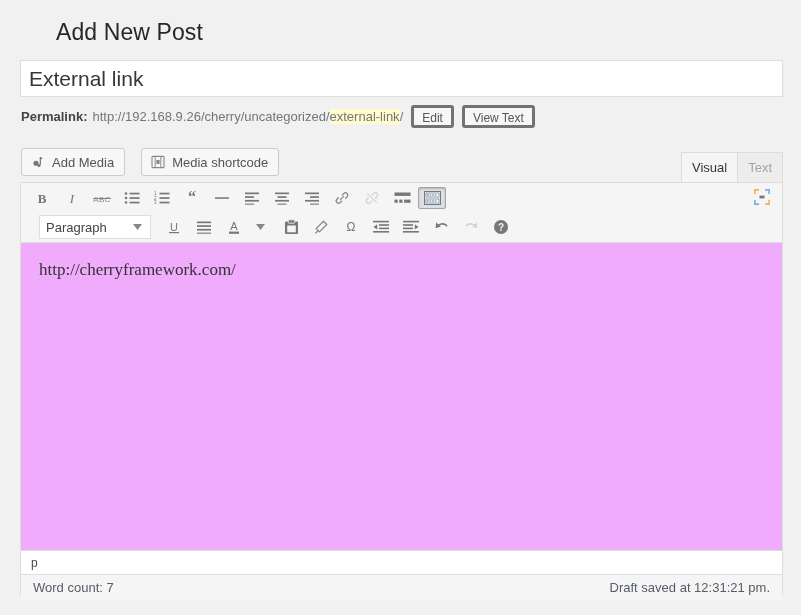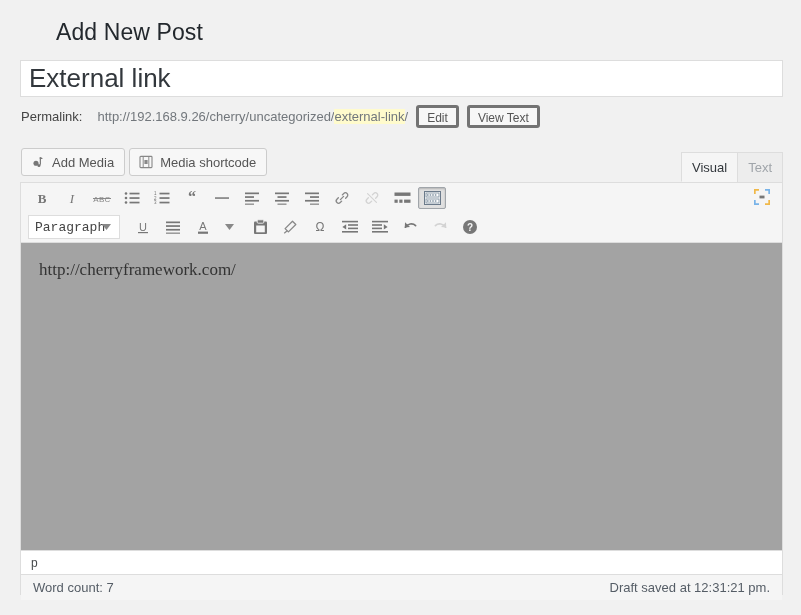--- a/index.html
+++ b/index.html
@@ -34,43 +34,43 @@
   .title-wrap {
     position: absolute;
     left: 20px; top: 60px;
     width: 763px; height: 37px;
   }
   .title-input {
     width: 100%; height: 100%;
     border: 1px solid #ddd;
     background: #fff;
     font-family: "Liberation Sans", sans-serif;
-    font-size: 26px;
+    font-size: 21px;
     font-weight: 300;
     color: #32373c;
     padding: 12px 8px;
     outline: none;
     line-height: 28px;
   }
   .title-input::placeholder { color: #72777c; }
 
   
   .permalink-row {
     position: absolute;
     left: 21px; top: 104px;
     height: 24px;
     display: flex;
     align-items: center;
     font-size: 13px;
     color: #555d66;
   }
   .permalink-label {
-    font-weight: normal;
+    font-weight: bold;
     color: #444;
-    margin-right: 15px;
+    margin-right: 5px;
   }
   .permalink-url { color: #72777c; }
   .permalink-slug {
     background: #fffbcc;
     color: #72777c;
   }
   .pl-btn {
     margin-left: 8px;
     display: inline-block;
     border: 3px solid #737373;
@@ -96,21 +96,21 @@
     display: inline-flex;
     align-items: center;
     height: 28px;
     padding: 0 10px 0 8px;
     border: 1px solid #ccc;
     border-radius: 3px;
     background: #f7f7f7;
     color: #555;
     font-size: 13px;
     cursor: pointer;
-    margin-right: 4px;
+    margin-right: 16px;
   }
   .media-btn .label { margin-left: 6px; }
   .ico { display: inline-flex; align-items: center; justify-content: center; }
 
   
   .editor-tabs {
     position: absolute;
     right: 18px; top: 152px;
     display: flex;
     align-items: flex-end;
@@ -178,45 +178,44 @@
     position: absolute;
     right: 6px; top: 3px;
     width: 28px; height: 22px;
     display: inline-flex;
     align-items: center;
     justify-content: center;
     cursor: pointer;
   }
   .select-para {
     height: 24px;
-    width: 92px;
+    width: 112px;
     border: 1px solid #ddd;
     background: #fff;
     font-size: 13px;
     color: #444;
     display: inline-flex;
     align-items: center;
     padding: 0 6px;
     margin-right: 8px;
-    margin-left: 1px;
+    margin-left: 12px;
     position: relative;
     cursor: pointer;
-    font-family: Liberation Mono, monospace;
   }
   .select-para .caret {
     position: absolute;
     right: 8px; top: 50%;
     transform: translateY(-50%);
   }
   .mini-caret { margin-left: -3px; margin-right: 2px; }
 
   
   .content-area {
     height: 307px;
-    background: #a3a3a3;
+    background: #f0abfc;
     padding: 10px 10px 0 10px;
     overflow: hidden;
     cursor: text;
   }
   .content-text {
     font-family: "Liberation Serif", serif;
     font-size: 17px;
     color: #333;
     line-height: 1.5;
     margin: 4px 0 0 8px;

